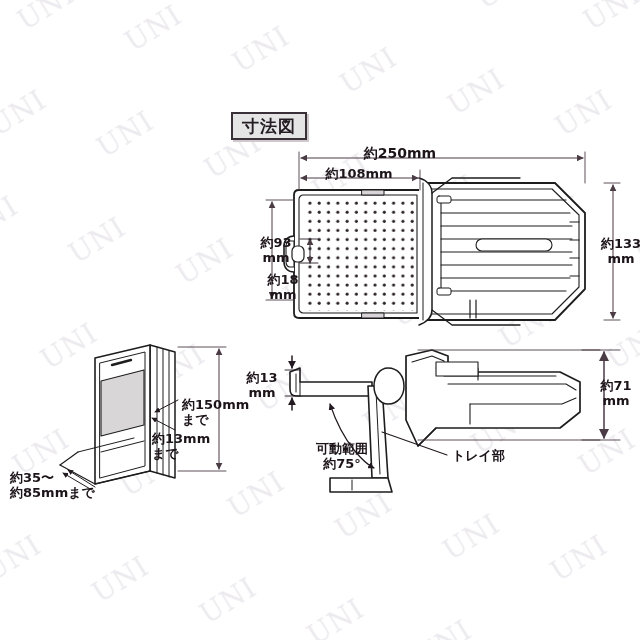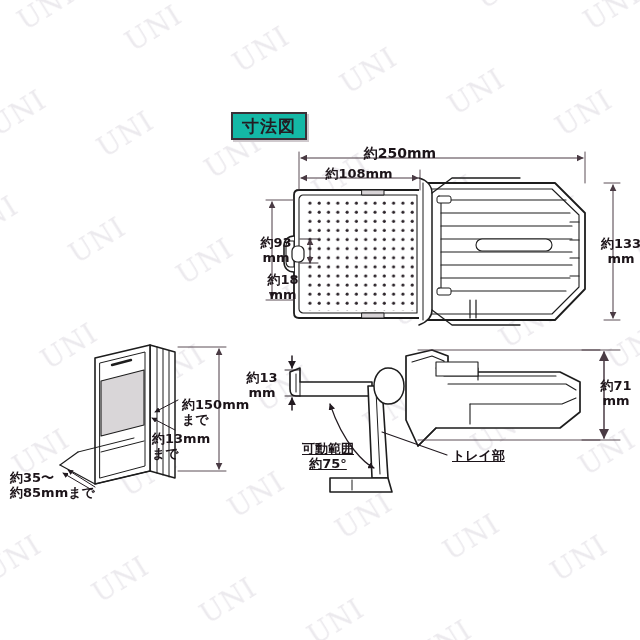--- a/index.html
+++ b/index.html
@@ -22,21 +22,21 @@
     fill:#eceaee;
     letter-spacing:1px;
   }
 
   
   .titlebox{
     position:absolute;
     left:231px;top:112px;
     width:76px;height:28px;
     border:2px solid #3a3138;
-    background:#14b8a6;
+    background:#e5e5e5;
     box-shadow:2px 2px 0 #cfc9cd;
     box-sizing:border-box;
     display:flex;align-items:center;justify-content:center;
   }
   .titlebox span{
     font-size:17px;
     color:#231c22;
     font-weight:600;
     letter-spacing:1px;
     line-height:1;
@@ -261,20 +261,20 @@
 
     <div class="lbl" style="left:10px;top:471px;">約35〜
 約85mmまで</div>
 
     <div class="lbl ctr" style="left:262px;top:371px;transform:translateX(-50%);">約13
 mm</div>
 
     <div class="lbl ctr" style="left:616px;top:379px;transform:translateX(-50%);">約71
 mm</div>
 
-    <div class="lbl ctr" style="left:328px;top:442px;transform:translateX(-50%);text-decoration:underline;">可動範囲
+    <div class="lbl ctr" style="left:342px;top:442px;transform:translateX(-50%);">可動範囲
 約75°</div>
 
-    <div class="lbl" style="left:452px;top:449px;text-decoration:underline;">トレイ部</div>
+    <div class="lbl" style="left:452px;top:449px;">トレイ部</div>
 
 
   </div>
 </div>
 
 </body></html>

